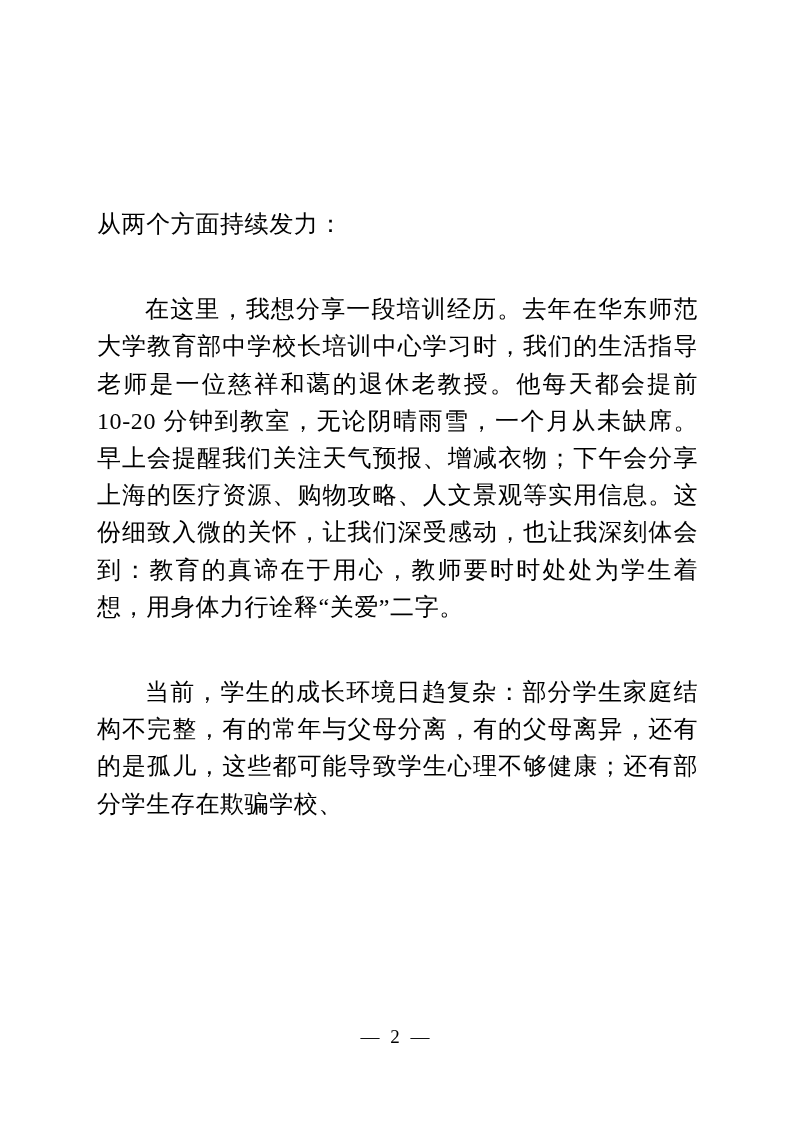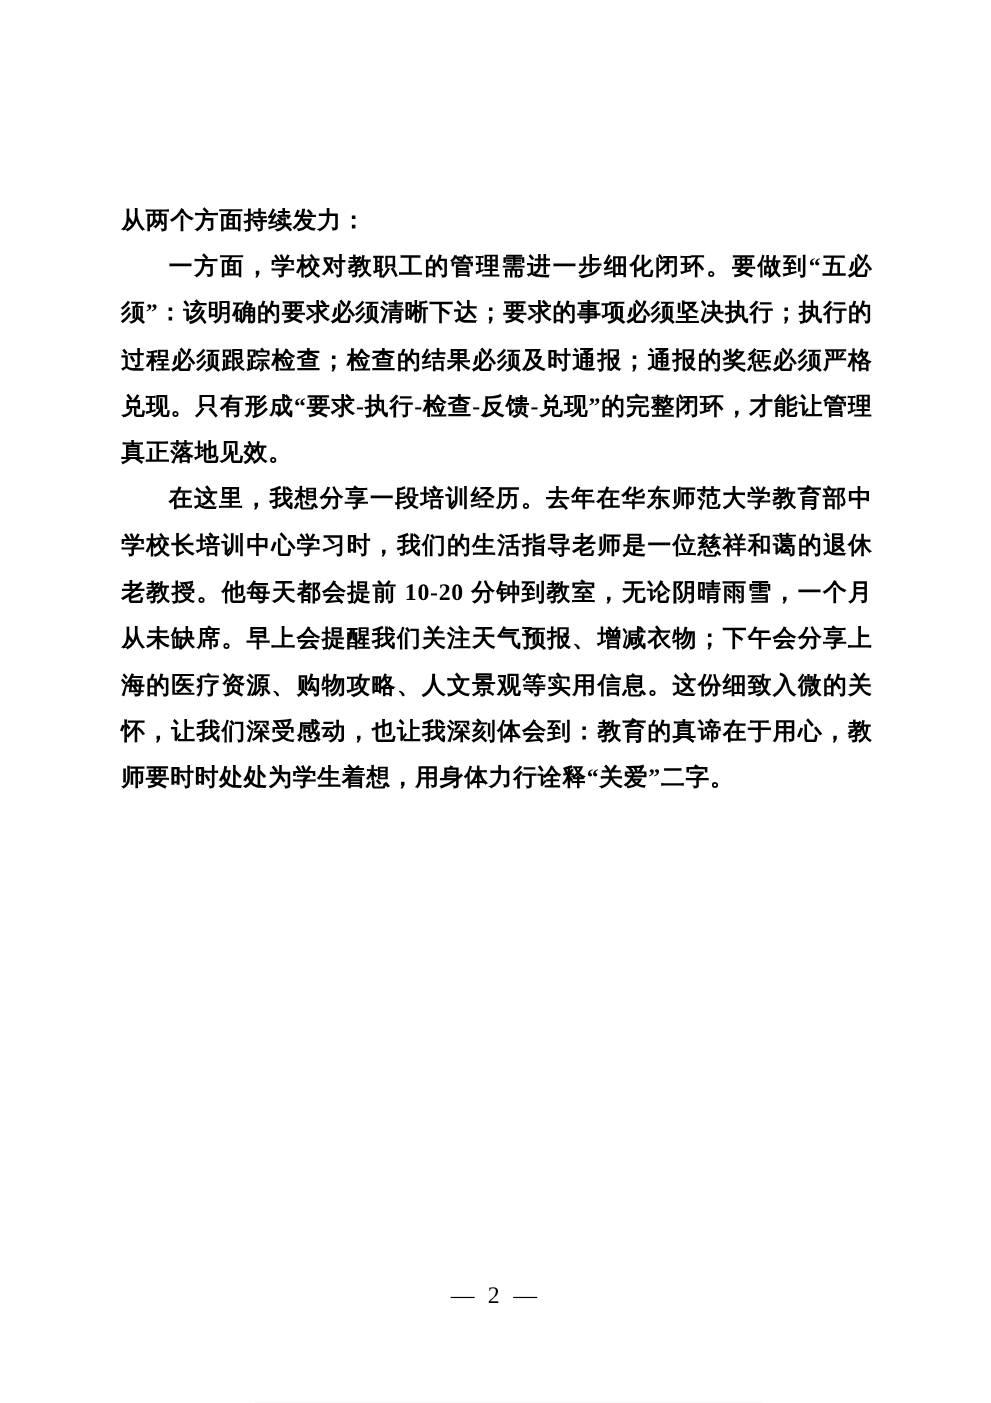--- a/index.html
+++ b/index.html
@@ -19,26 +19,27 @@
     height: 1122px;
     background: #ffffff;
   }
   .content {
     position: absolute;
     left: 97px;
     top: 158px;
     width: 601px;
   }
   .para {
-    font-size: 19px;
+    font-size: 24px;
     line-height: 37.2px;
     text-align: justify;
     text-indent: 2em;
     letter-spacing: 0.6px;
-    font-weight: 700;
+    font-weight: 400;
+    margin-top: 48px;
   }
   .para.no-indent {
     text-indent: 0;
   }
   .footer {
     position: absolute;
     top: 1026px;
     left: 0;
     width: 793px;
     text-align: center;
@@ -46,17 +47,17 @@
     letter-spacing: 3px;
     color: #000;
   }
 </style>
 </head>
 <body>
 
 <div class="page">
   <div class="content">
     <p class="para no-indent">从两个方面持续发力：</p>
-    <p class="para">一方面，学校对教职工的管理需进一步细化闭环。要做到“五必须”：该明确的要求必须清晰下达；要求的事项必须坚决执行；执行的过程必须跟踪检查；检查的结果必须及时通报；通报的奖惩必须严格兑现。只有形成“要求-执行-检查-反馈-兑现”的完整闭环，才能让管理真正落地见效。</p>
     <p class="para">在这里，我想分享一段培训经历。去年在华东师范大学教育部中学校长培训中心学习时，我们的生活指导老师是一位慈祥和蔼的退休老教授。他每天都会提前 10-20 分钟到教室，无论阴晴雨雪，一个月从未缺席。早上会提醒我们关注天气预报、增减衣物；下午会分享上海的医疗资源、购物攻略、人文景观等实用信息。这份细致入微的关怀，让我们深受感动，也让我深刻体会到：教育的真谛在于用心，教师要时时处处为学生着想，用身体力行诠释“关爱”二字。</p>
+    <p class="para">当前，学生的成长环境日趋复杂：部分学生家庭结构不完整，有的常年与父母分离，有的父母离异，还有的是孤儿，这些都可能导致学生心理不够健康；还有部分学生存在欺骗学校、</p>
   </div>
   <div class="footer">—  2  —</div>
 </div>
 
 </body></html>

